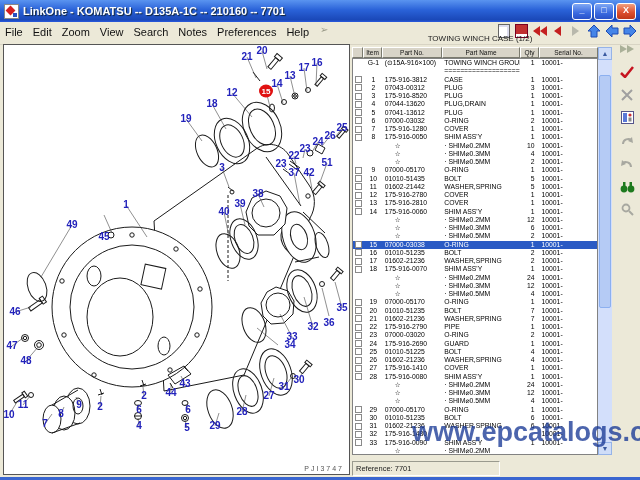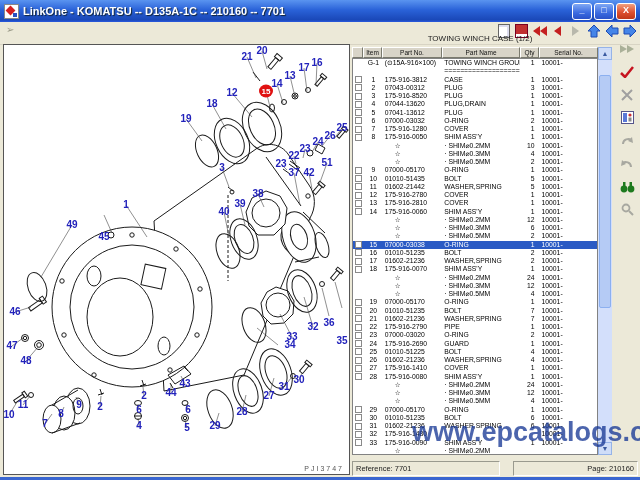--- a/index.html
+++ b/index.html
@@ -92,20 +92,21 @@
   <span class="appicon"></span>
   <span class="titletext">LinkOne - KOMATSU -- D135A-1C -- 210160 -- 7701</span>
   <span class="winbtns">
     <span class="wbtn">_</span>
     <span class="wbtn">□</span>
     <span class="wbtn close">X</span>
   </span>
 </div>
 
 <div class="menubar">
+  <span id="menus"><span class="menu-item">File</span><span class="menu-item">Edit</span><span class="menu-item">Zoom</span><span class="menu-item">View</span><span class="menu-item">Search</span><span class="menu-item">Notes</span><span class="menu-item">Preferences</span><span class="menu-item">Help</span></span>
   <span class="menu-extra">➢</span>
 </div>
 
 <div class="topicons">
   <span class="tico">
       <span class="pageicon"></span>
     </span>
   <span class="tico">
       <span class="bookicon"></span>
     </span>
@@ -367,21 +368,21 @@
       <span class="callout" style="left: 181px; top: 339px;">43</span>
       <span class="callout" style="left: 211px; top: 381px;">29</span>
       <span class="callout" style="left: 238px; top: 367px;">28</span>
       <span class="callout" style="left: 265px; top: 351px;">27</span>
       <span class="callout" style="left: 280px; top: 342px;">31</span>
       <span class="callout" style="left: 295px; top: 335px;">30</span>
       <span class="callout" style="left: 274px; top: 300px; margin-left: 12px;">34</span>
       <span class="callout" style="left: 288px; top: 292px;">33</span>
       <span class="callout" style="left: 309px; top: 282px;">32</span>
       <span class="callout" style="left: 325px; top: 278px;">36</span>
-      <span class="callout" style="left: 338px; top: 263px; margin-top: 33px;">35</span>
+      <span class="callout" style="left: 338px; top: 263px;">35</span>
     </div>
   <div class="pji">PJI3747</div>
 </div>
 
 <div class="rpanel">
   <div class="rtitle">TOWING WINCH CASE (1/2)</div>
   <div class="thead" id="thead">
       <div class="th" style="width: 11px;"></div>
       <div class="th" style="width: 19px;">Item</div>
       <div class="th" style="width: 60px;">Part No.</div>
@@ -896,18 +897,17 @@
     <span class="sico">
       <svg width="13" height="13">
           <circle cx="5" cy="5" r="3.5" stroke="#a8a8a0" stroke-width="1.8" fill="none"></circle>
           <path d="M8,8 L12,12" stroke="#a8a8a0" stroke-width="2"></path>
         </svg>
       </span>
   </div>
 
   <div class="statusbar">
     <div class="scell ref">Reference: 7701</div>
-    <div class="scell page">Page: 210160</div>
   </div>
 </div>
 
 <div class="watermark">www.epcatalogs.com</div>
 <div class="bottomframe"></div>
 
 </body></html>

